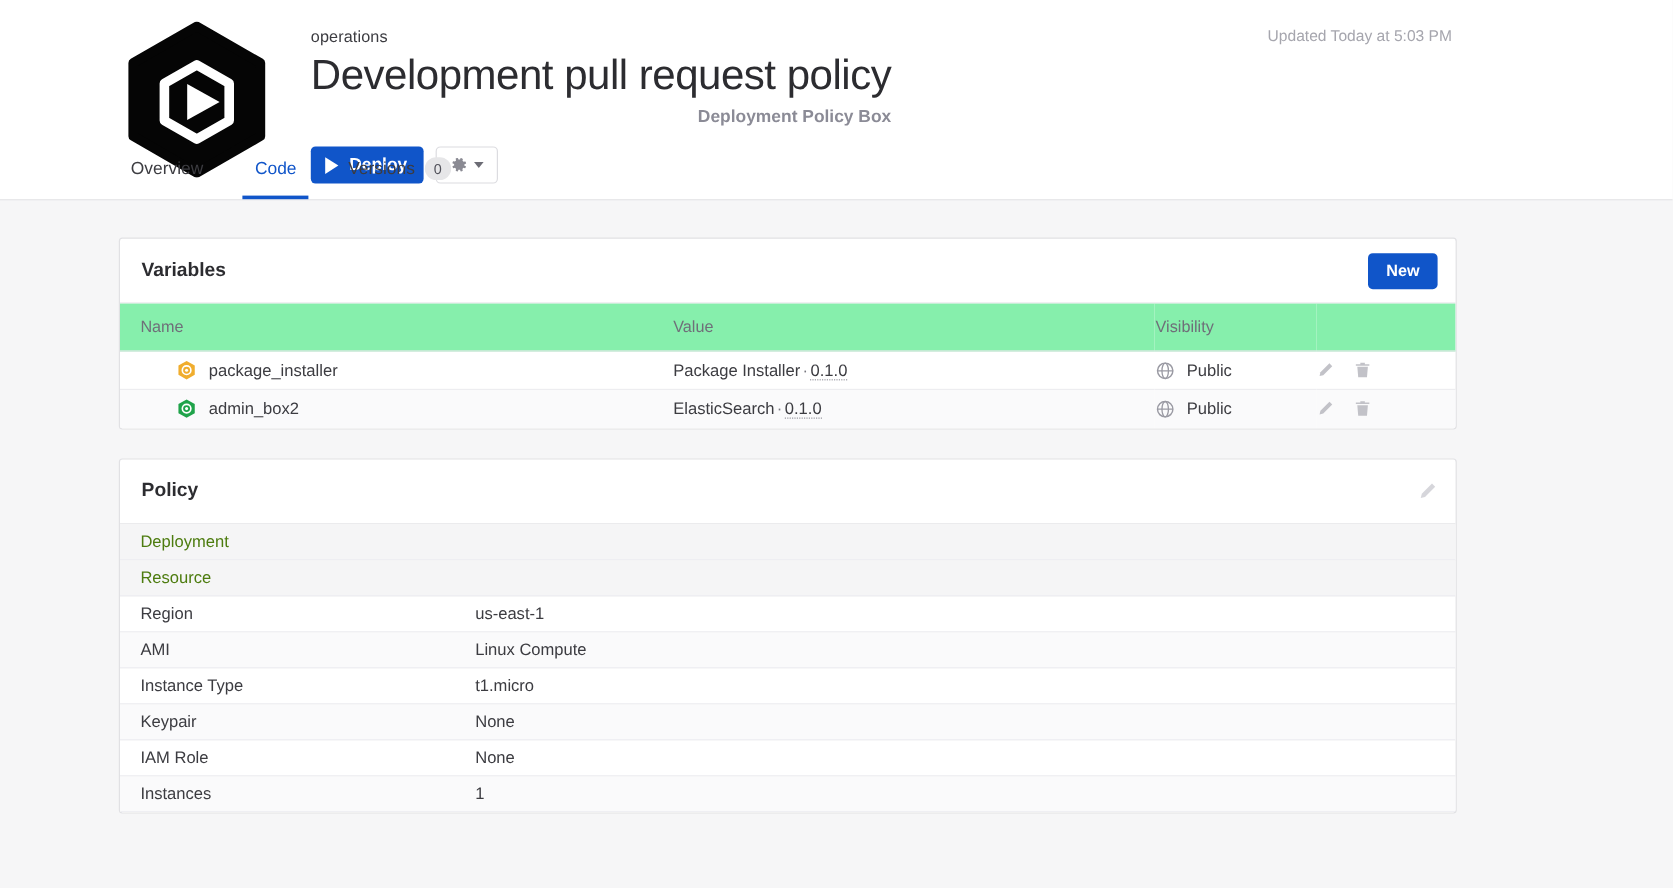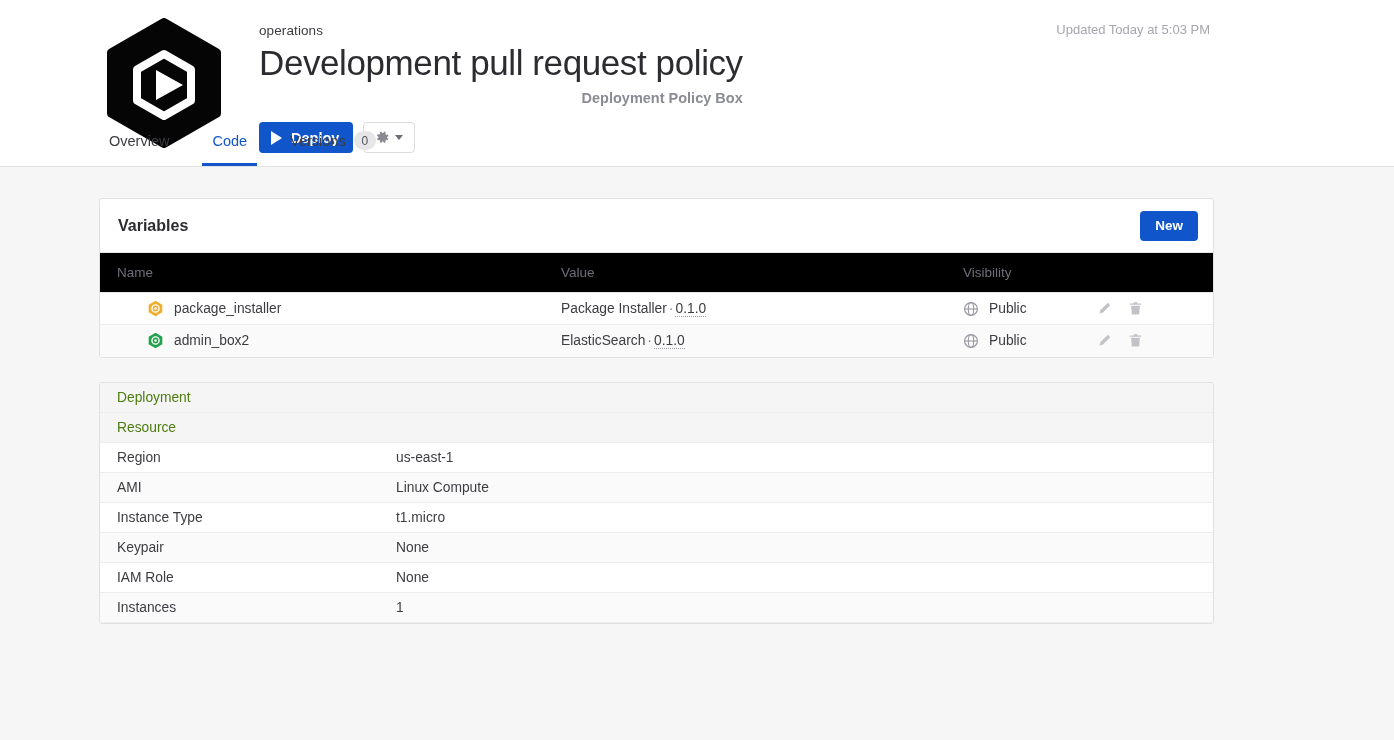--- a/index.html
+++ b/index.html
@@ -183,21 +183,21 @@
   }
 
   table { width: 100%; border-collapse: collapse; table-layout: fixed; }
   .vars-table th {
     text-align: left;
     font-size: 13.5px;
     font-weight: 400;
     color: #6f6f79;
     padding: 12px 0 12px 0;
     border-bottom: 1px solid #e8e8eb;
-    background: #000000;
+    background: #86efac;
   }
   .vars-table td {
     font-size: 13.8px;
     color: #3c3c41;
     padding: 0;
     height: 32px;
     border-bottom: 1px solid #ededf0;
     vertical-align: middle;
   }
   .vars-table tbody tr:nth-child(even) td { background: #fafafb; }
@@ -397,20 +397,28 @@
                   </svg>
                 </span>
               </div>
             </td>
           </tr>
         </tbody>
       </table>
     </div>
 
     <div class="card">
+      <div class="card-head">
+        <div class="card-title">Policy</div>
+        <span class="icon-btn">
+          <svg width="17" height="17" viewBox="0 0 16 16" aria-hidden="true">
+            <path fill="#d6d6db" d="M11.6 1.9l2.5 2.5-8 8-3.3.8.8-3.3z"></path>
+          </svg>
+        </span>
+      </div>
 
       <table class="policy-table">
         <colgroup>
             <col style="width:295px">
             <col>
           </colgroup>
         <tbody>
           <tr class="section">
             <td class="policy-key">Deployment</td>
             <td class="policy-val"></td>

